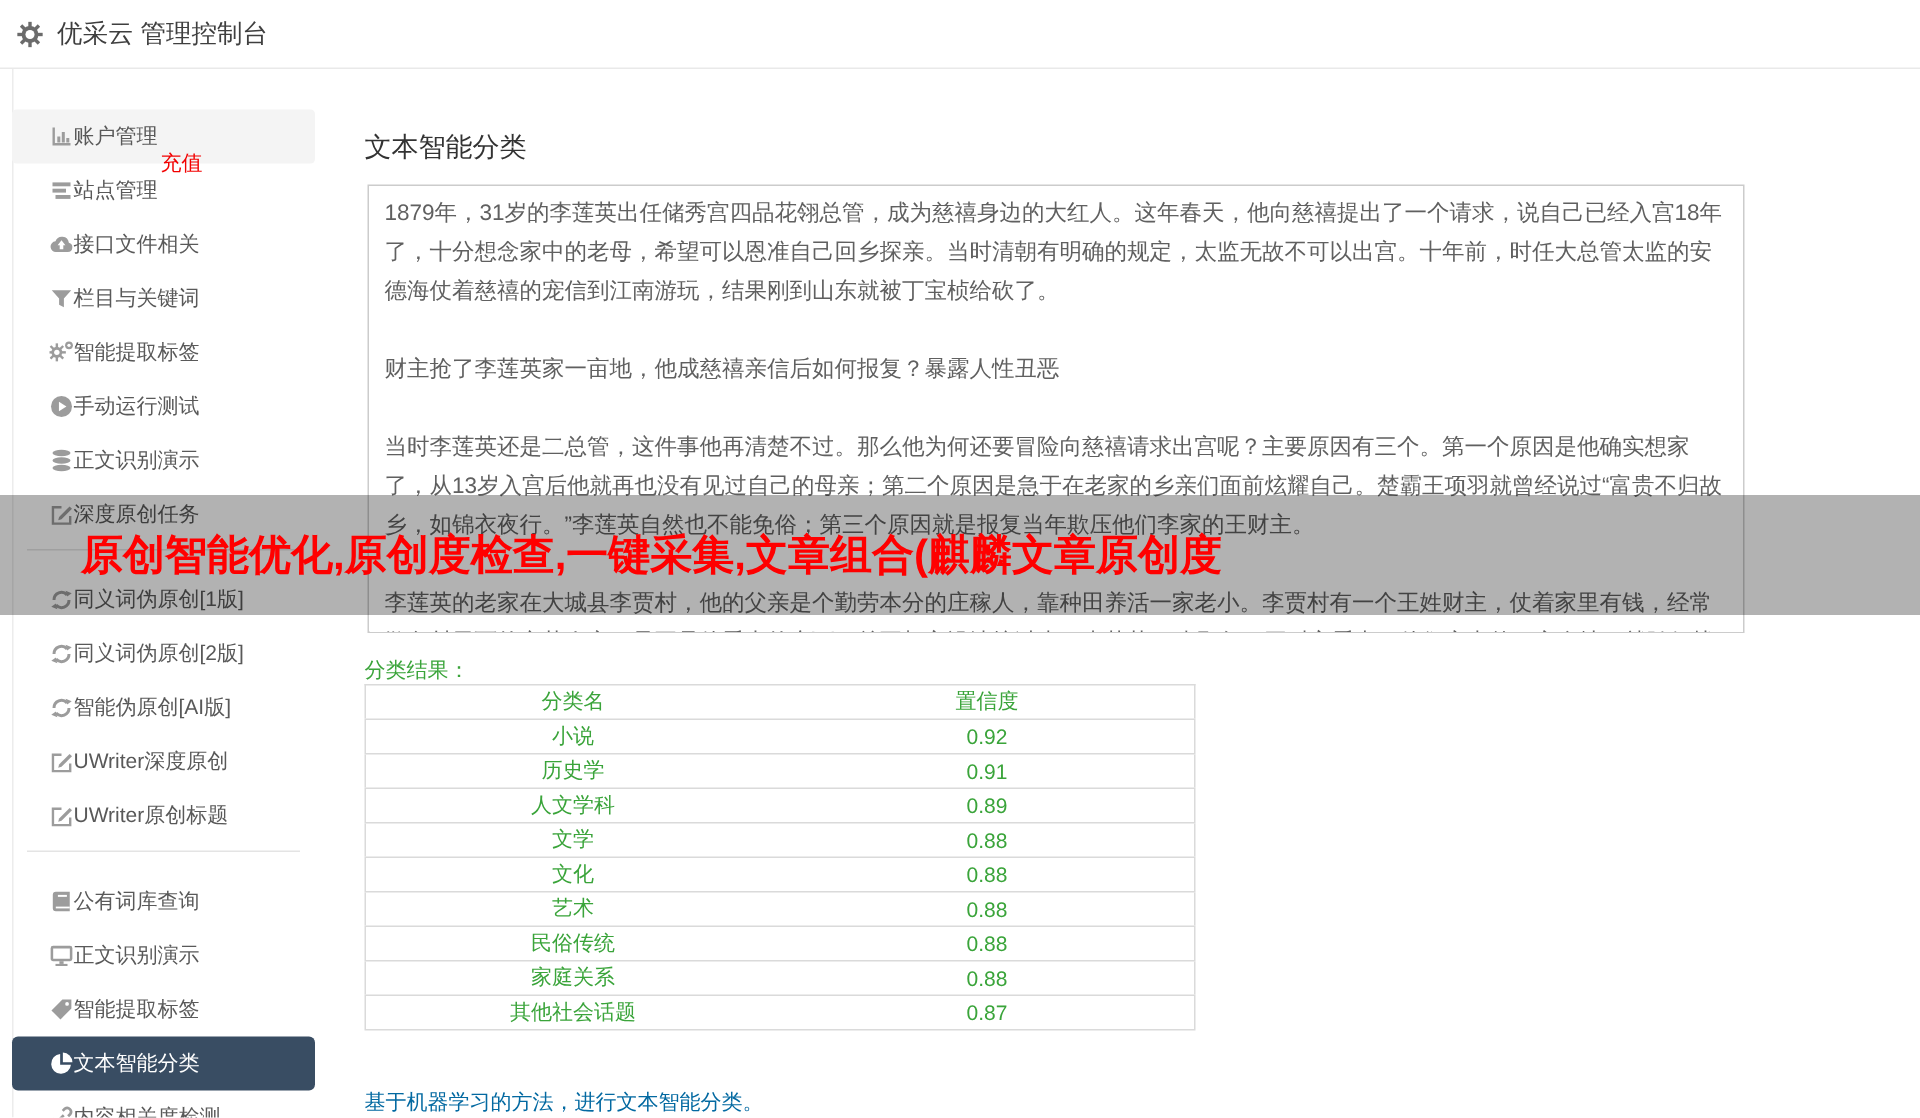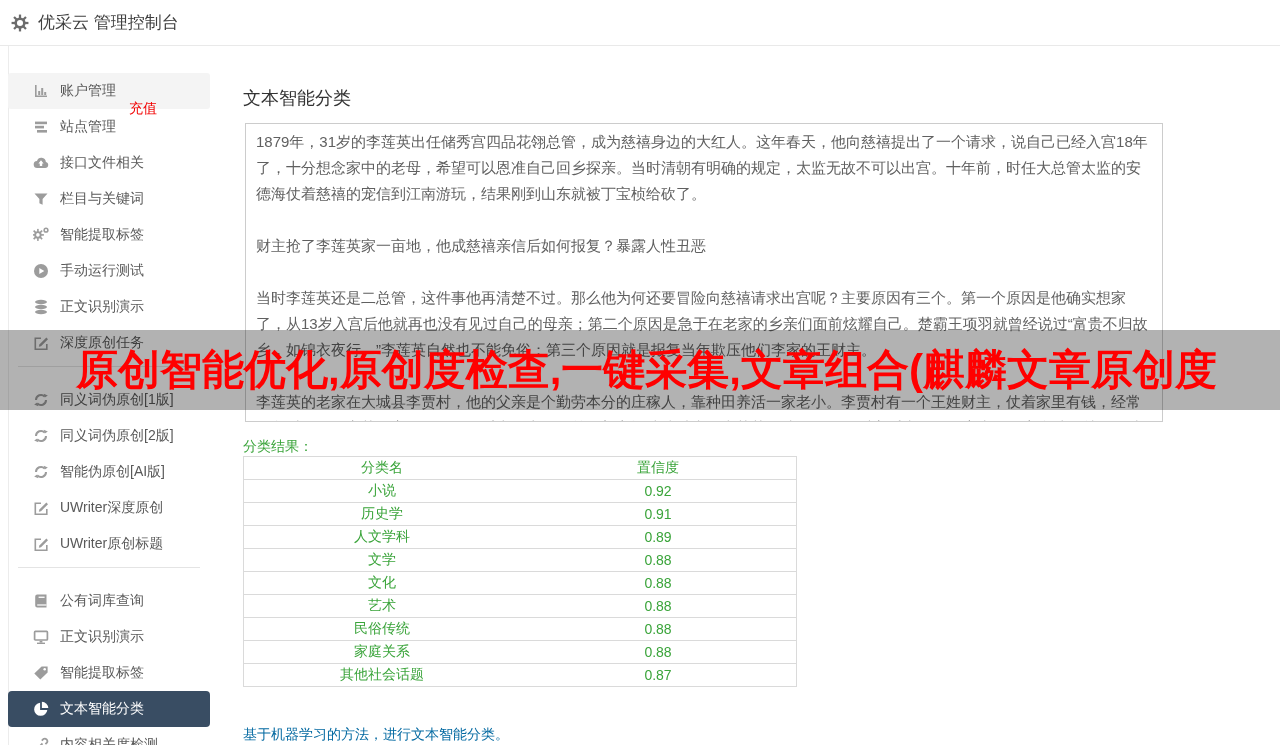--- a/index.html
+++ b/index.html
@@ -14,21 +14,21 @@
     display:flex;align-items:center;padding-left:11px;box-sizing:border-box;
     border-bottom:1px solid #e9e9e9;background:#fff;
   }
   .app-header .hicon{display:inline-flex;margin-right:9px;}
   .app-title{font-size:17px;color:#3f3f3f;}
   
   .left-rule{position:absolute;left:8px;top:46px;width:1px;height:699px;background:#ececec;}
   
   .sidebar{position:absolute;left:8px;top:73px;width:202px;}
   .nav-item{
-    height:36px;display:flex;align-items:center;gap:11px;
+    height:36px;display:flex;align-items:center;
     padding-left:25px;box-sizing:border-box;cursor:pointer;
     font-size:14px;color:#595959;white-space:nowrap;
   }
   .nav-item .nicon{width:16px;height:16px;display:inline-flex;flex:0 0 16px;}
   .nav-item.highlight{background:#f4f4f4;border-radius:3px;}
   .nav-item.active{background:#394d63;border-radius:4px;color:#fff;}
   .nav-badge{color:#f20000;margin-left:2px;margin-top:36px;}
   .nav-divider{height:1px;background:#e4e4e4;margin:5px 10px 15px 10px;}
   svg .ink{fill:#9c9c9c;}
   .active svg .ink{fill:#ffffff;}
@@ -56,22 +56,22 @@
     font-size:14px;font-weight:normal;color:#3aa43a;padding:0;
   }
   .footer-note{position:absolute;left:243px;top:726px;font-size:14px;color:#0369a1;}
   
   .watermark-overlay{
     position:absolute;left:0;top:330px;width:1280px;height:80px;
     background:rgba(0,0,0,0.30);z-index:60;
     display:flex;align-items:center;
   }
   .watermark-text{
-    color:#ff0000;font-weight:bold;font-size:42px;line-height:1;
-    padding-left:76px;white-space:nowrap;
+    color:#ff0000;font-weight:bold;font-size:28px;line-height:1;
+    padding-left:54px;white-space:nowrap;
   }
 </style>
 </head>
 <body>
 
 <div class="app-header">
   <span class="hicon">
     <svg width="18" height="18" viewBox="0 0 16 16">
       <g fill="#6b6b6b">
         <rect x="7" y="0.5" width="2" height="15"></rect>

